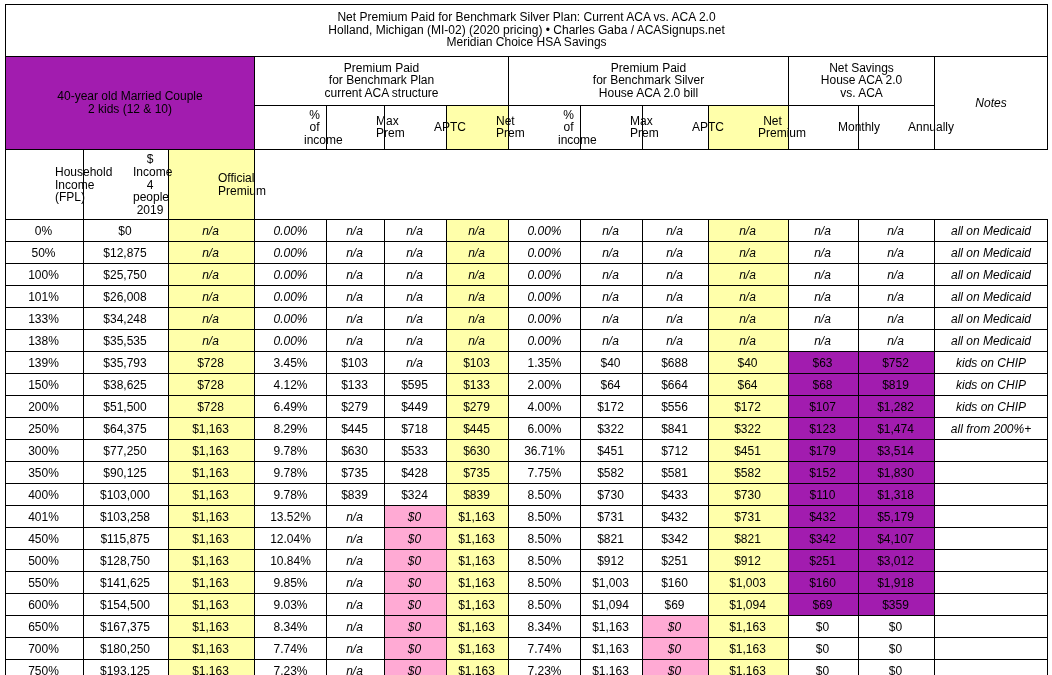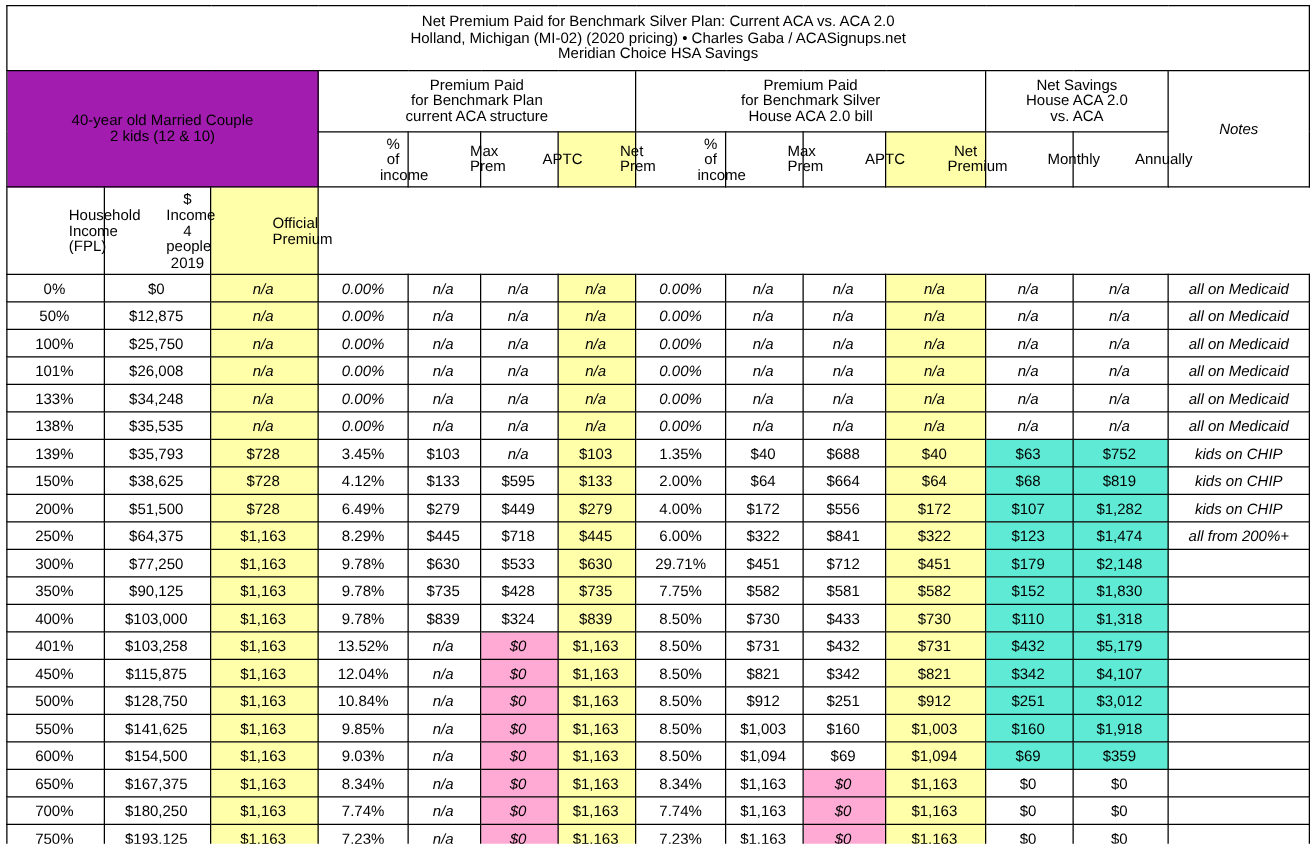--- a/index.html
+++ b/index.html
@@ -58,21 +58,21 @@
   .bigleft .ln { display: block; }
   .colhead {
     font-size: 12px;
     font-weight: bold;
     line-height: 1.15;
     padding: 3px 1px !important;
   }
   .colhead .ln { display: block; padding-left: 48px; }
   .yel { background: #ffffaa; }
   .pink { background: #ffaad4; }
-  .green { background: #5eead4; }
+  .green { background: #a21caf; }
   .notes-head {
     font-size: 13px;
     font-weight: bold;
     font-style: italic;
   }
   td.num {
     padding: 1px 5px 1px 3px !important;
     text-align: right;
     font-size: 12.5px;
     height: 19px;
@@ -367,26 +367,26 @@
           <td class="notes">all from 200%+</td>
         </tr>
         <tr>
           <td class="num">300%</td>
           <td class="num">$77,250</td>
           <td class="num yel bold">$1,163</td>
           <td class="ctr">9.78%</td>
           <td class="num">$630</td>
           <td class="num">$533</td>
           <td class="num yel bold">$630</td>
-          <td class="ctr">29.71%</td>
+          <td class="ctr">36.71%</td>
           <td class="num">$451</td>
           <td class="num">$712</td>
           <td class="num yel bold">$451</td>
           <td class="num green bold">$179</td>
-          <td class="num green bold">$2,148</td>
+          <td class="num green bold">$3,514</td>
           <td class="notes"></td>
         </tr>
         <tr>
           <td class="num">350%</td>
           <td class="num">$90,125</td>
           <td class="num yel bold">$1,163</td>
           <td class="ctr">9.78%</td>
           <td class="num">$735</td>
           <td class="num">$428</td>
           <td class="num yel bold">$735</td>

